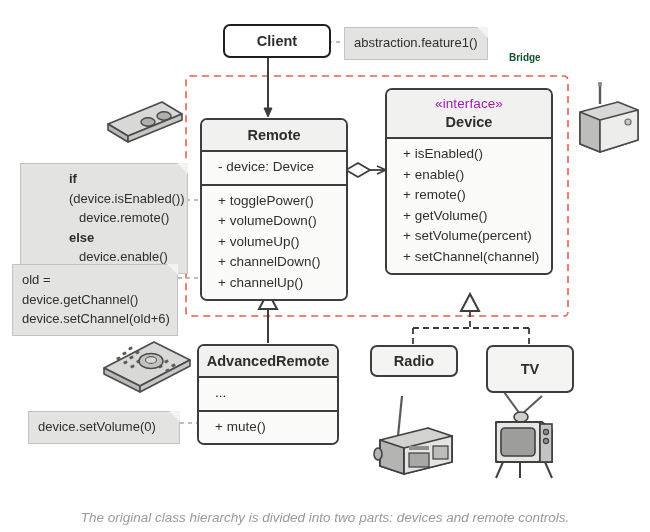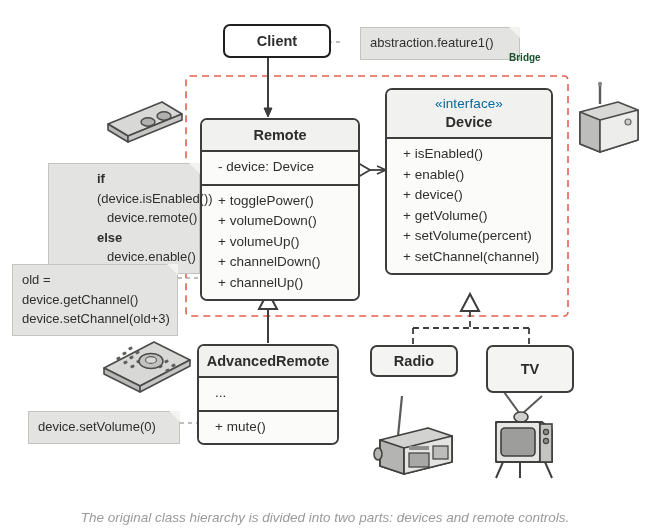--- a/index.html
+++ b/index.html
@@ -43,21 +43,21 @@
     background: #f1f1ef;
     border-bottom: 2px solid #3d3d3d;
     padding: 6px 4px 6px 4px;
     font-size: 14.5px;
     line-height: 1.25;
   }
   .uml-stereo {
     display: block;
     font-weight: normal;
     font-size: 13.5px;
-    color: #0369a1;
+    color: #a21caf;
     letter-spacing: .1px;
   }
   .uml-section {
     box-sizing: border-box;
     padding: 5px 8px 6px 16px;
     font-size: 13.5px;
     color: #2f2f2f;
     background: #fbfbfa;
     line-height: 1.52;
   }
@@ -244,26 +244,26 @@
       <line x1="55" y1="70" x2="62" y2="86" stroke="#3f3f3d" stroke-width="2"></line>
     </g>
   </svg>
 
   <div class="bridge-label" style="left:509px; top:52px;">Bridge</div>
 
   <div class="plain-box strong" style="left:223px; top:24px; width:108px; height:34px;">
     <span>Client</span>
   </div>
 
-  <div class="note" style="left:344px; top:27px; width:160px;margin-left:16px;">
+  <div class="note" style="left:344px; top:27px; width:144px;">
     <span class="fold"></span>
     <span>abstraction.feature1()</span>
   </div>
 
-  <div class="uml-box" style="left:200px; top:118px; width:160px;">
+  <div class="uml-box" style="left:200px; top:118px; width:148px;">
     <div class="uml-head">Remote</div>
     <div class="uml-section">
       <div>- device: Device</div>
     </div>
     <div class="uml-section">
       <div>+ togglePower()</div>
       <div>+ volumeDown()</div>
       <div>+ volumeUp()</div>
       <div>+ channelDown()</div>
       <div>+ channelUp()</div>
@@ -271,43 +271,43 @@
   </div>
 
   <div class="uml-box" style="left:385px; top:88px; width:168px;">
     <div class="uml-head">
       <span class="uml-stereo">«interface»</span>
       <span>Device</span>
     </div>
     <div class="uml-section">
       <div>+ isEnabled()</div>
       <div>+ enable()</div>
-      <div>+ device()</div>
+      <div>+ remote()</div>
       <div>+ getVolume()</div>
       <div>+ setVolume(percent)</div>
       <div>+ setChannel(channel)</div>
     </div>
   </div>
 
-  <div class="note" style="left:48px; top:163px; width:152px;padding-left:48px;">
+  <div class="note" style="left:20px; top:163px; width:168px;padding-left:48px;">
     <span class="fold"></span>
     <div>
       <b>if</b><span> (device.isEnabled())</span>
     </div>
     <div class="ind">device.remote()</div>
     <div>
       <b>else</b>
     </div>
     <div class="ind">device.enable()</div>
   </div>
 
   <div class="note" style="left:12px; top:264px; width:166px;">
     <span class="fold"></span>
     <div>old = device.getChannel()</div>
-    <div>device.setChannel(old+3)</div>
+    <div>device.setChannel(old+6)</div>
   </div>
 
   <div class="note" style="left:28px; top:411px; width:152px;">
     <span class="fold"></span>
     <span>device.setVolume(0)</span>
   </div>
 
   <div class="uml-box" style="left:197px; top:344px; width:142px;">
     <div class="uml-head">AdvancedRemote</div>
     <div class="uml-section">

